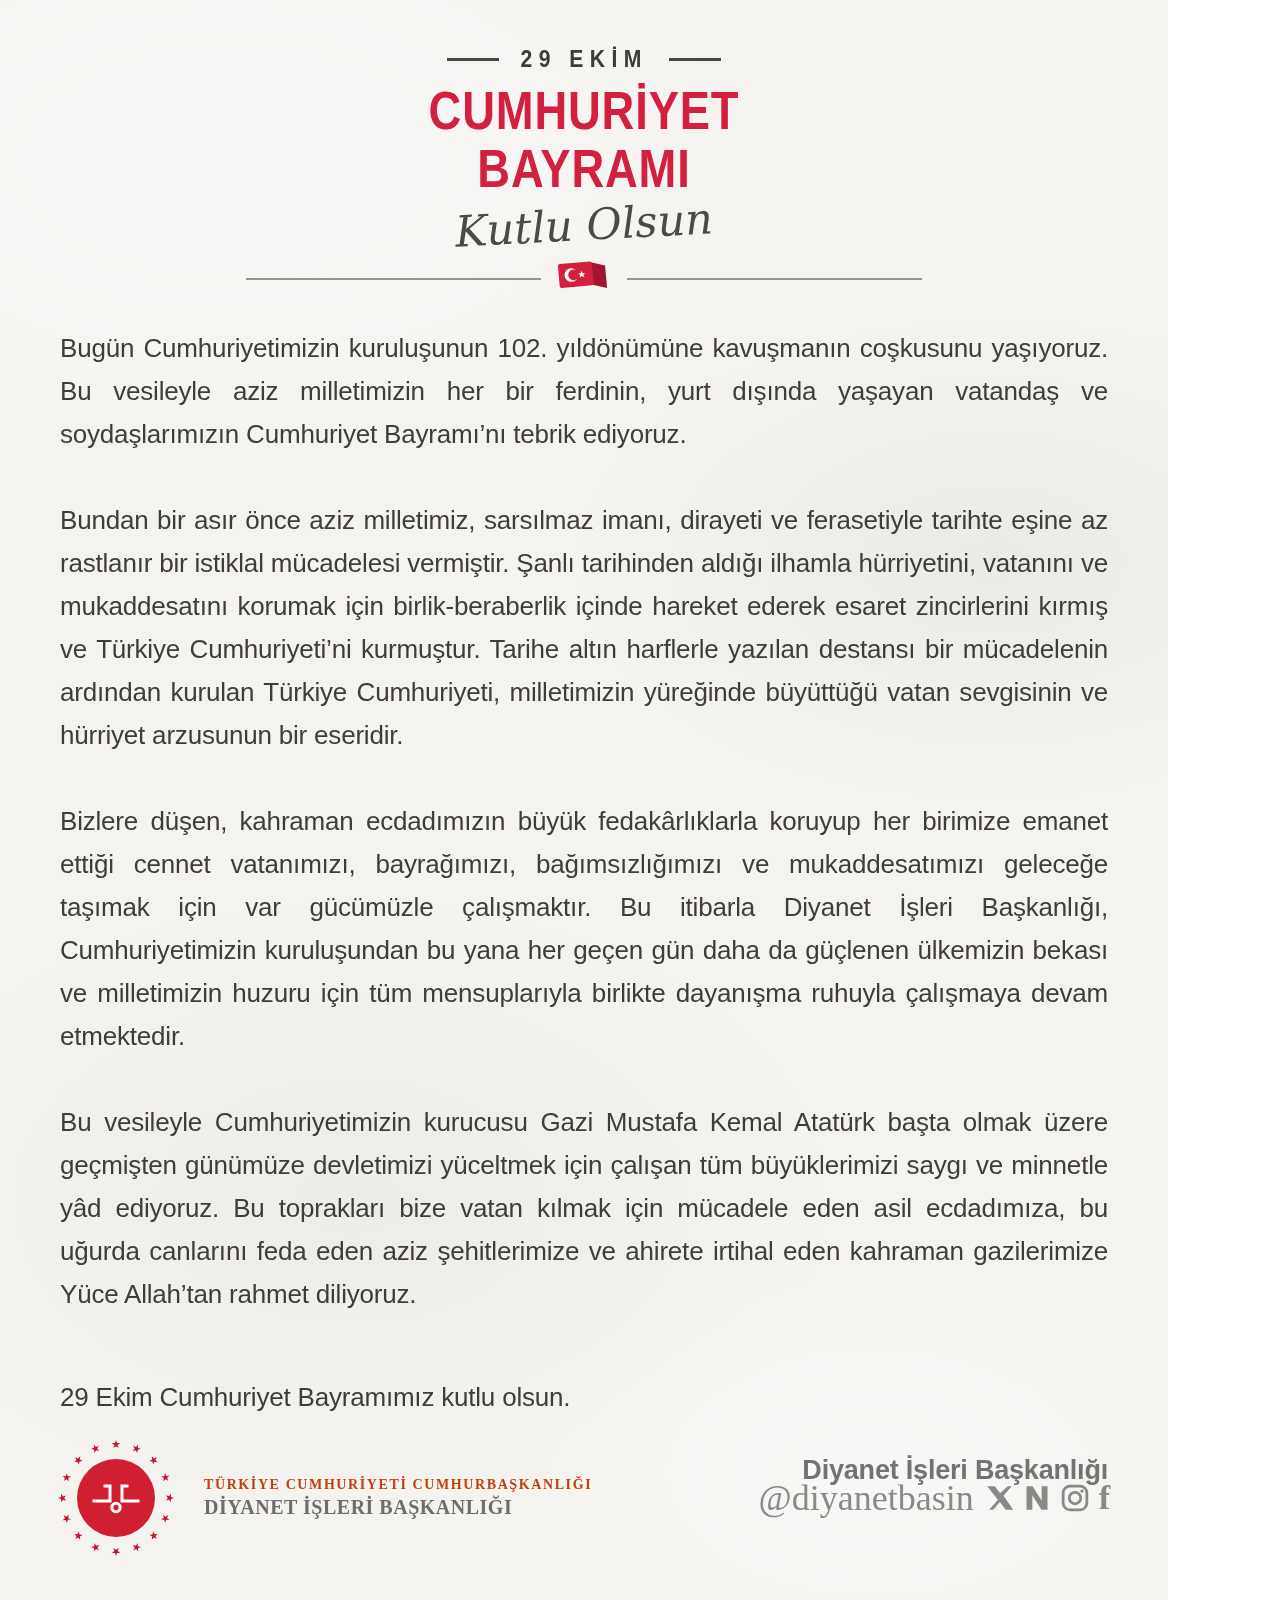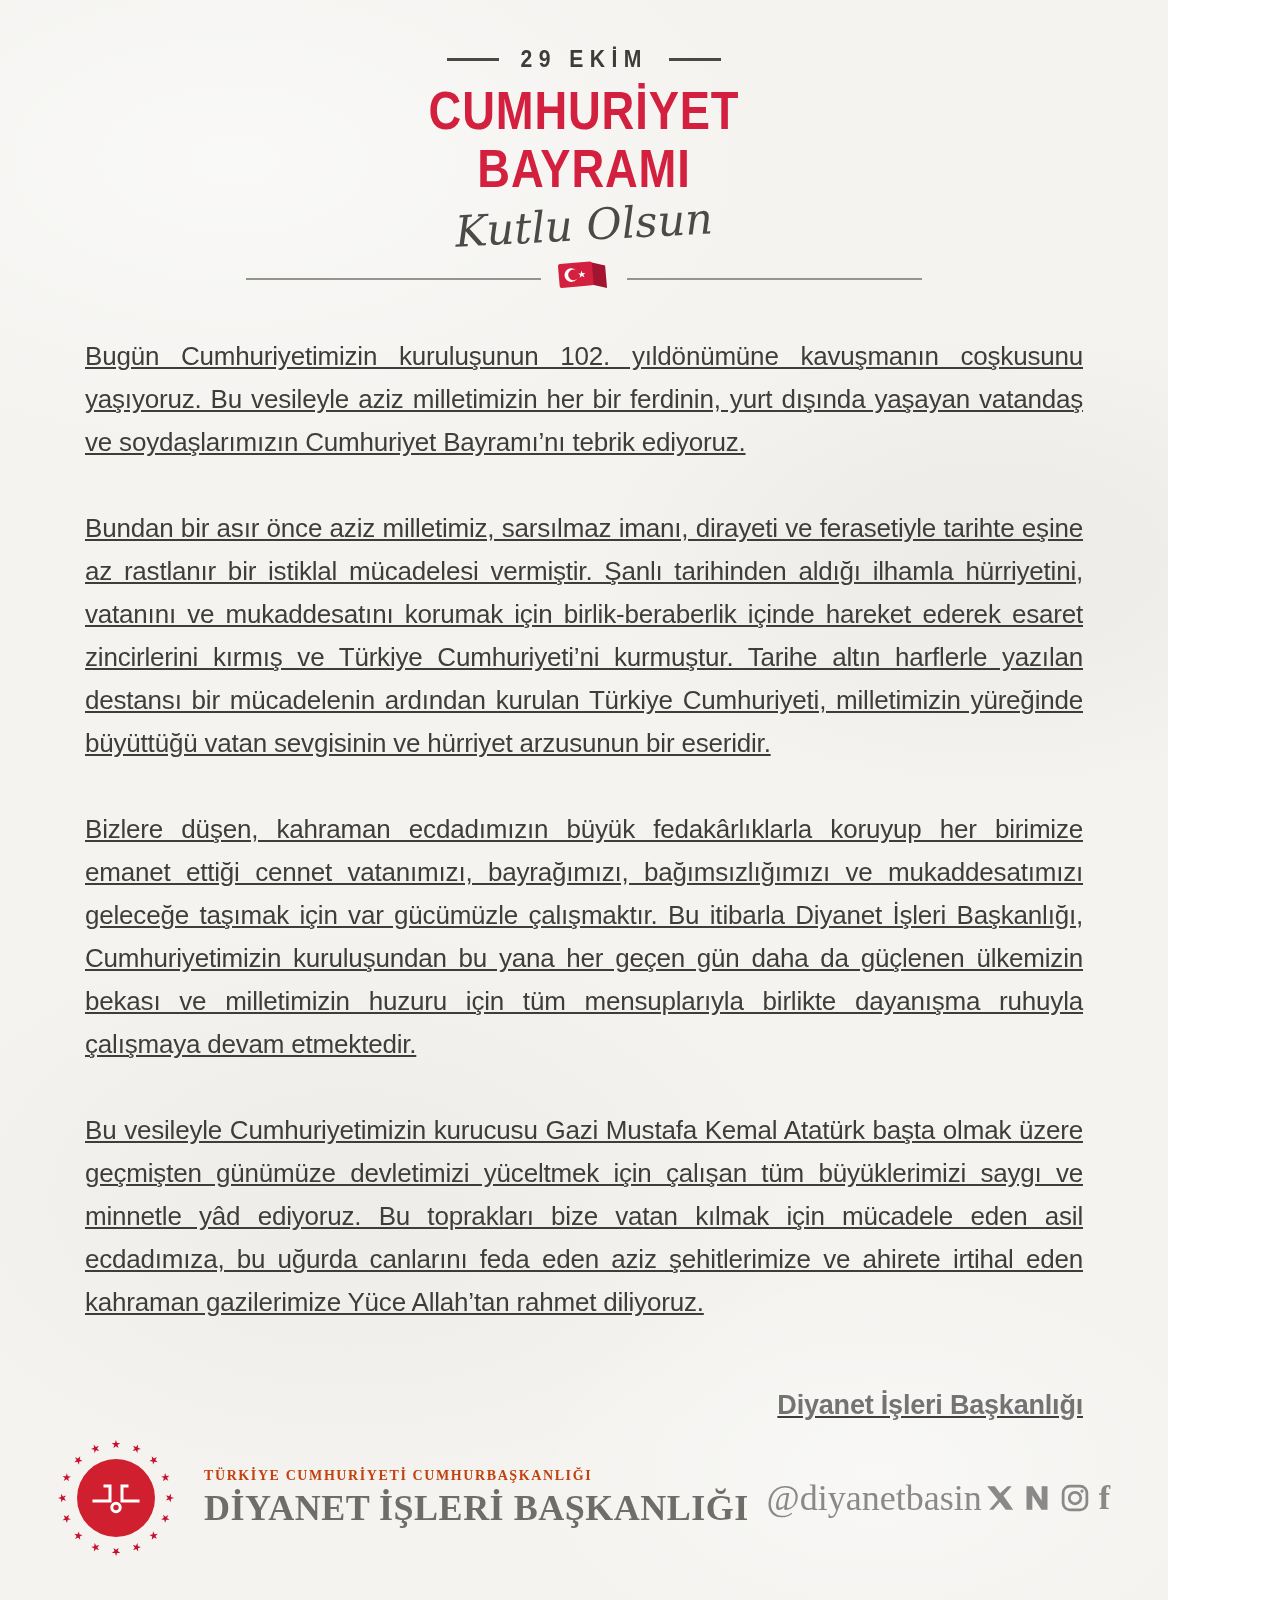--- a/index.html
+++ b/index.html
@@ -34,23 +34,23 @@
   .script-line {
     font-family:"DejaVu Serif", serif; font-style:italic;
     font-size:43px; line-height:48px; color:#4c4a47;
     transform:rotate(-3deg); margin-top:4px;
   }
   .flag-divider { display:flex; align-items:center; justify-content:center; gap:14px; margin-top:8px; }
   .flag-divider .line { width:295px; height:2px; background:#96948f; }
 
   
   .content {
-    position:relative; padding:0 85px; margin-top:34px;
+    position:relative; padding:0 60px; margin-top:26px;
     color:#3f3d3a; font-size:26px; line-height:43px;
-    text-align:justify; letter-spacing:-0.2px;text-decoration:underline;
+    text-align:justify; letter-spacing:-0.2px;
   }
   .content p { margin:0 0 43px 0; }
   .content p.pre-closing { margin-bottom:60px; }
   .content p.closing { margin-bottom:0; text-align:left; }
   .signature { margin-top:30px; text-align:right; font-weight:bold; font-size:27px; color:#737373; }
 
   
   .footer {
     position:absolute; left:0; right:0; bottom:0; height:180px;
     display:flex; align-items:center; justify-content:space-between;
@@ -68,23 +68,23 @@
     position:absolute; left:-7px; top:-7px; width:14px; height:14px;
     line-height:14px; text-align:center; font-size:11px; color:#c8102e;
   }
   .org-block { display:flex; flex-direction:column; justify-content:center; }
   .org-small {
     font-family:"Liberation Serif", serif; font-weight:bold;
     font-size:14px; letter-spacing:1.6px; color:#c2410c;
   }
   .org-large {
     font-family:"Liberation Serif", serif; font-weight:bold;
-    font-size:36px; letter-spacing:.5px; color:#6f6d69; margin-top:3px;
+    font-size:20px; letter-spacing:.5px; color:#6f6d69; margin-top:3px;
   }
-  .footer-right { display:flex; align-items:center; gap:4px; color:#8b8987; }
+  .footer-right { display:flex; align-items:center; gap:12px; color:#8b8987; }
   .handle { font-family:"Liberation Serif", serif; font-size:36px; color:#8b8987; }
   .social-icons { display:flex; align-items:center; gap:9px; }
   .social-icons svg { display:block; }
   .fb-glyph {
     font-family:"Liberation Serif", serif; font-weight:bold;
     font-size:34px; line-height:30px; color:#8b8987;
   }
 </style>
 </head>
 <body>
@@ -116,20 +116,21 @@
       </span>
       <span class="line"></span>
     </div>
   </div>
 
   <div class="content">
     <p>Bugün Cumhuriyetimizin kuruluşunun 102. yıldönümüne kavuşmanın coşkusunu yaşıyoruz. Bu vesileyle aziz milletimizin her bir ferdinin, yurt dışında yaşayan vatandaş ve soydaşlarımızın Cumhuriyet Bayramı’nı tebrik ediyoruz.</p>
     <p>Bundan bir asır önce aziz milletimiz, sarsılmaz imanı, dirayeti ve ferasetiyle tarihte eşine az rastlanır bir istiklal mücadelesi vermiştir. Şanlı tarihinden aldığı ilhamla hürriyetini, vatanını ve mukaddesatını korumak için birlik-beraberlik içinde hareket ederek esaret zincirlerini kırmış ve Türkiye Cumhuriyeti’ni kurmuştur. Tarihe altın harflerle yazılan destansı bir mücadelenin ardından kurulan Türkiye Cumhuriyeti, milletimizin yüreğinde büyüttüğü vatan sevgisinin ve hürriyet arzusunun bir eseridir.</p>
     <p>Bizlere düşen, kahraman ecdadımızın büyük fedakârlıklarla koruyup her birimize emanet ettiği cennet vatanımızı, bayrağımızı, bağımsızlığımızı ve mukaddesatımızı geleceğe taşımak için var gücümüzle çalışmaktır. Bu itibarla Diyanet İşleri Başkanlığı, Cumhuriyetimizin kuruluşundan bu yana her geçen gün daha da güçlenen ülkemizin bekası ve milletimizin huzuru için tüm mensuplarıyla birlikte dayanışma ruhuyla çalışmaya devam etmektedir.</p>
     <p class="pre-closing">Bu vesileyle Cumhuriyetimizin kurucusu Gazi Mustafa Kemal Atatürk başta olmak üzere geçmişten günümüze devletimizi yüceltmek için çalışan tüm büyüklerimizi saygı ve minnetle yâd ediyoruz. Bu toprakları bize vatan kılmak için mücadele eden asil ecdadımıza, bu uğurda canlarını feda eden aziz şehitlerimize ve ahirete irtihal eden kahraman gazilerimize Yüce Allah’tan rahmet diliyoruz.</p>
+    <p class="closing">29 Ekim Cumhuriyet Bayramımız kutlu olsun.</p>
     <div class="signature">Diyanet İşleri Başkanlığı</div>
   </div>
 
   <div class="footer">
     <div class="footer-left">
       <div class="logo">
         <div class="logo-ring">
             <span class="ring-star" style="transform: rotate(0deg) translateY(-54px);">★</span>
             <span class="ring-star" style="transform: rotate(22.5deg) translateY(-54px);">★</span>
             <span class="ring-star" style="transform: rotate(45deg) translateY(-54px);">★</span>

